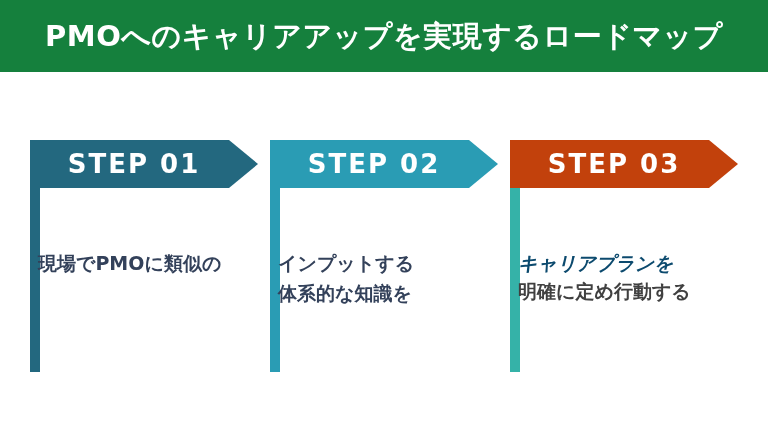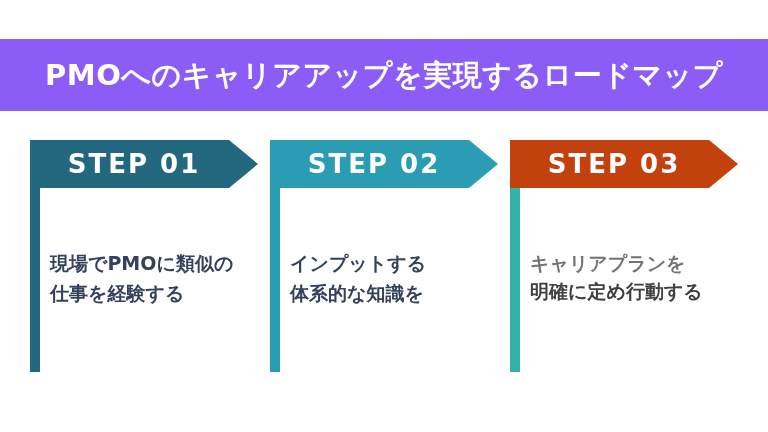--- a/index.html
+++ b/index.html
@@ -87,71 +87,70 @@
     letter-spacing: 2px;
     line-height: 1;
     white-space: nowrap;
     margin-right: 20px;
     font-family: "DejaVu Sans", "Liberation Sans", sans-serif;
   }
 
   
   .step-body {
     position: absolute;
-    left: 20px;
+    left: 8px;
     top: 108px;
     width: 224px;
   }
   .step-body-line {
     color: #33415a;
     font-size: 19px;
     font-weight: 700;
     line-height: 30px;
     white-space: nowrap;
     font-family: "DejaVu Sans", "Liberation Sans", sans-serif;
   }
 </style>
 </head>
 <body>
 
 <div id="canvas" style="background: rgb(255, 255, 255);">
 
-  <div id="header-band" style="background: #8b5cf6; margin-top: 39px;">
+  <div id="header-band" style="background: #15803d;">
     <div id="header-title" style="color: rgb(255, 255, 255);">PMOへのキャリアアップを実現するロードマップ</div>
   </div>
 
   <div id="steps-area">
 
     <div class="step-col col-0">
       <div class="step-stem" style="background: rgb(35, 104, 127);"></div>
       <div class="step-banner" style="background: rgb(35, 104, 127);">
         <span class="step-label">STEP 01</span>
       </div>
       <div class="step-body">
         <div class="step-body-line" style="color: rgb(51, 65, 90);">現場でPMOに類似の</div>
-        <div class="step-body-line" style="color: rgb(51, 65, 90);">仕事を経験する</div>
       </div>
     </div>
 
     <div class="step-col col-1">
       <div class="step-stem" style="background: rgb(42, 156, 180);"></div>
       <div class="step-banner" style="background: rgb(42, 156, 180); text-align: center;">
         <span class="step-label">STEP 02</span>
       </div>
       <div class="step-body">
         <div class="step-body-line" style="color: rgb(51, 65, 90);">インプットする</div>
         <div class="step-body-line" style="color: rgb(51, 65, 90);">体系的な知識を</div>
       </div>
     </div>
 
     <div class="step-col col-2">
       <div class="step-stem" style="background: rgb(53, 178, 168);"></div>
       <div class="step-banner" style="background: #c2410c;">
         <span class="step-label">STEP 03</span>
       </div>
       <div class="step-body">
-        <div class="step-body-line" style="color: #737373;">キャリアプランを</div>
+        <div class="step-body-line" style="color: #0c4a6e; font-style: italic;">キャリアプランを</div>
         <div class="step-body-line" style="color: #404040; font-family: Liberation Mono, monospace;">明確に定め行動する</div>
       </div>
     </div>
 
   </div>
 </div>
 
 </body></html>

